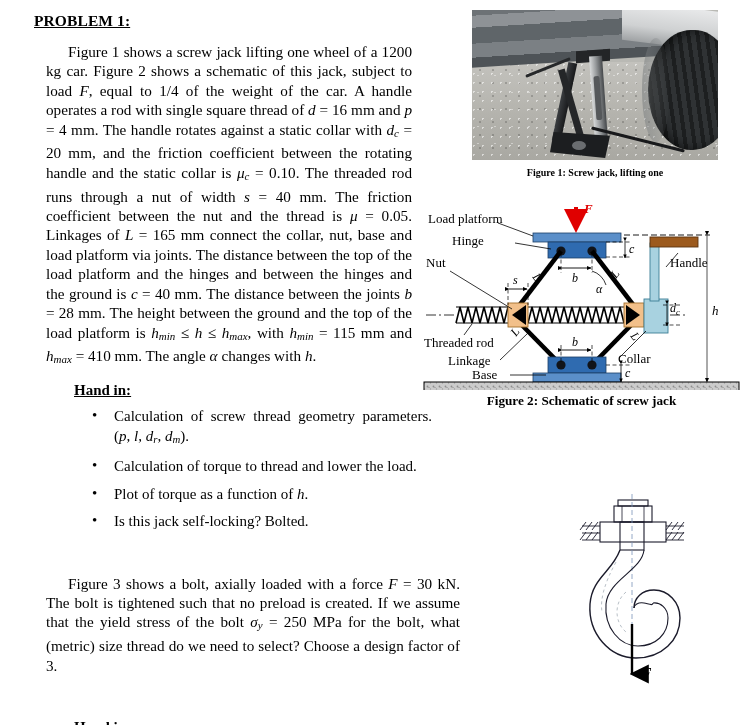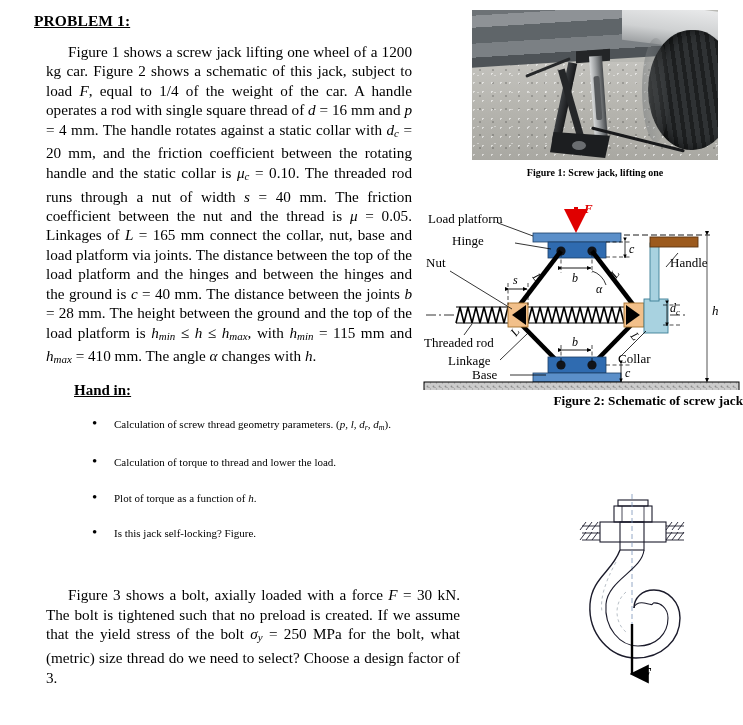--- a/index.html
+++ b/index.html
@@ -41,23 +41,23 @@
     font-size: 15px;
     text-decoration: underline;
     margin: 8px 0 0 40px;
   }
   ul.hlist {
     margin: 0; padding: 0;
     list-style: none;
   }
   ul.hlist li {
     position: relative;
-    margin: 16px 0 0 58px;
+    margin: 8px 0 0 58px;
     padding-left: 22px;
-    font-size: 11px;
+    font-size: 15px;
     line-height: 19.4px;
     width: 318px;
   }
   ul.hlist li::before {
     content: "\2022";
     position: absolute;
     left: 0; top: -1px;
     font-size: 15px;
   }
   li.just { text-align: justify; }
@@ -125,21 +125,21 @@
     text-align: center;
     font-weight: bold;
     font-size: 10px;
     line-height: 15.6px;
     margin-top: 5px;
   }
 
   
   .fig2wrap { position: absolute; left: 420px; top: 205px; width: 323px; }
   .fig2svg { display:block; }
-  .cap2 { text-align:right; font-weight:bold; font-size:13.2px; margin-top:3px; }
+  .cap2 { text-align:center; font-weight:bold; font-size:13.2px; margin-top:3px; }
 
   
   .fig3wrap { position: absolute; left: 556px; top: 492px; width: 180px; }
   .cap3 { text-align:center; font-weight:bold; font-size:13.2px; margin-top:1px; }
 </style>
 </head>
 <body>
 
 <div class="page">
 
@@ -149,21 +149,21 @@
 
     <p class="body">Figure 1 shows a screw jack lifting one wheel of a 1200 kg car. Figure 2 shows a schematic of this jack, subject to load <i>F</i>, equal to 1/4 of the weight of the car. A handle operates a rod with single square thread of <i>d</i> = 16 mm and <i>p</i> = 4 mm. The handle rotates against a static collar with <i>d</i><span class="sub">c</span> = 20 mm, and the friction coefficient between the rotating handle and the static collar is <i>μ</i><span class="sub">c</span> = 0.10. The threaded rod runs through a nut of width <i>s</i> = 40 mm. The friction coefficient between the nut and the thread is <i>μ</i> = 0.05. Linkages of <i>L</i> = 165 mm connect the collar, nut, base and load platform via joints. The distance between the top of the load platform and the hinges and between the hinges and the ground is <i>c</i> = 40 mm. The distance between the joints <i>b</i> = 28 mm. The height between the ground and the top of the load platform is <i>h</i><span class="sub">min</span> ≤ <i>h</i> ≤ <i>h</i><span class="sub">max</span>, with <i>h</i><span class="sub">min</span> = 115 mm and <i>h</i><span class="sub">max</span> = 410 mm. The angle <i>α</i> changes with <i>h</i>.</p>
 
 
     <div class="hand">Hand in:</div>
 
     <ul class="hlist">
       <li class="just">Calculation of screw thread geometry parameters. (<i>p</i>, <i>l</i>, <i>d</i><span class="sub">r</span>, <i>d</i><span class="sub">m</span>).</li>
       <li>Calculation of torque to thread and lower the load.</li>
       <li>Plot of torque as a function of <i>h</i>.</li>
-      <li>Is this jack self-locking? Figure.</li>
+      <li>Is this jack self-locking? Bolted.</li>
     </ul>
 
     <div style="height:30px"></div>
 
 
     <p class="body" style="width:414px">Figure 3 shows a bolt, axially loaded with a force <i>F</i> = 30 kN. The bolt is tightened such that no preload is created. If we assume that the yield stress of the bolt <i>σ</i><span class="sub">y</span> = 250 MPa for the bolt, what (metric) size thread do we need to select? Choose a design factor of 3.</p>
 
     <div style="height:24px"></div>
 
     <div class="hand">Hand in:</div>

